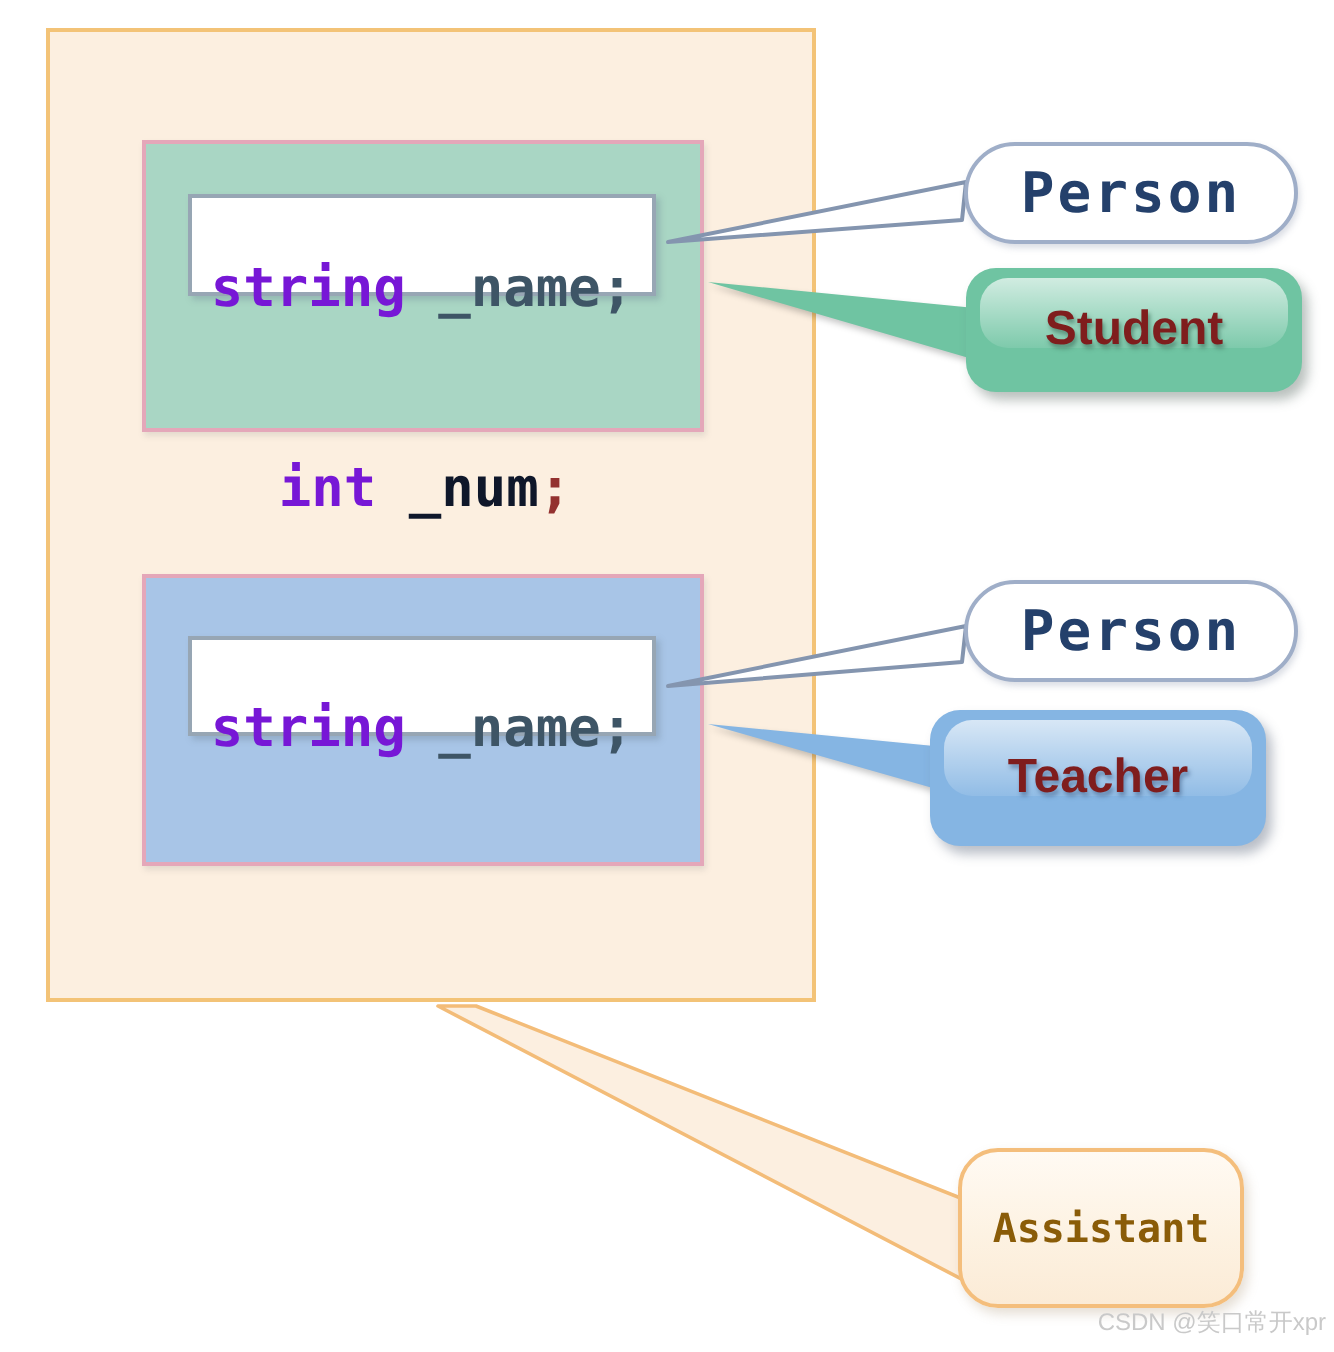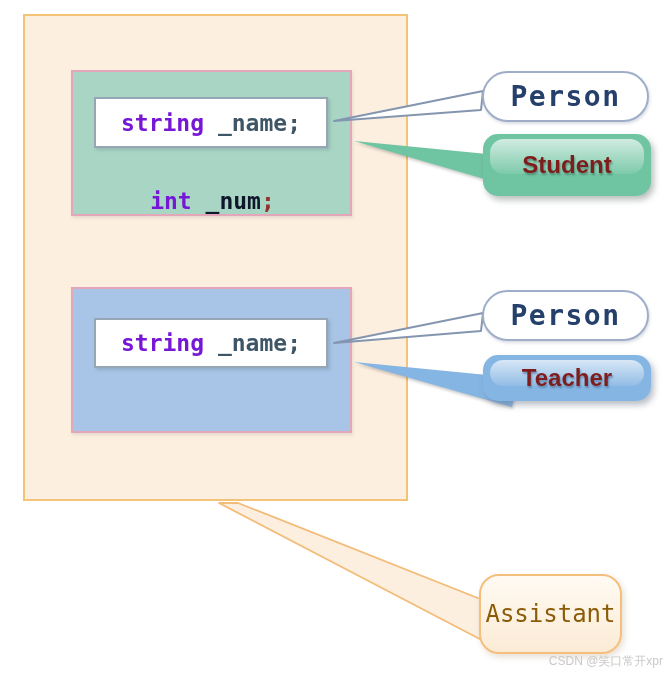--- a/index.html
+++ b/index.html
@@ -11,51 +11,51 @@
   .outer-box{left:23px;top:14px;width:385px;height:487px;background:#FCEFE0;border:2px solid #F3C377;}
   .member-box{border:2px solid #E4A7B9;box-shadow:1px 2px 3px rgba(120,120,120,0.18);}
   .green-box{left:71px;top:70px;width:281px;height:146px;background:#A9D6C4;}
   .blue-box{left:71px;top:287px;width:281px;height:146px;background:#A8C5E7;}
   .white-box{background:#ffffff;border:2px solid #97A6B4;box-shadow:2px 2px 3px rgba(110,130,145,0.35);
              display:flex;align-items:center;justify-content:center;}
   .wb1{left:94px;top:97px;width:234px;height:51px;}
   .wb2{left:94px;top:318px;width:234px;height:50px;}
 
   
-  .code{font-size:23px;font-weight:700;white-space:pre;line-height:30px;}
+  .code{font-size:27px;font-weight:700;white-space:pre;line-height:30px;margin-top:44px;}
   .code-line{text-align:center;}
   .num-line{left:71px;top:186px;width:283px;}
   .id-line{left:71px;top:403px;width:283px;}
   .course-line{left:25px;top:470px;width:385px;}
   .kw{color:#7717D6;}
   .member-slate{color:#3E5566;}
   .member-dark{color:#0f172a;}
   .semi-red{color:#93312F;}
   .semi-gold{color:#BD8400;}
 
   
   .bubble{display:flex;align-items:center;justify-content:center;}
   .person{left:482px;width:167px;height:51px;background:#ffffff;border:2.5px solid #9FAEC8;
           border-radius:26px;color:#24406B;font-size:28px;font-weight:700;letter-spacing:1.5px;
           box-shadow:1px 2px 3px rgba(110,125,150,0.25);z-index:4;}
   .p1{top:71px;} .p2{top:290px;}
   .glossy{border-radius:15px;z-index:4;}
   .student{left:483px;top:134px;width:168px;height:62px;background:#6FC4A2;
            box-shadow:3px 4px 6px rgba(100,115,108,0.45);}
-  .teacher{left:483px;top:355px;width:168px;height:46px;background:#85B5E3;
+  .teacher{left:465px;top:355px;width:168px;height:68px;background:#85B5E3;
            box-shadow:3px 4px 6px rgba(100,110,130,0.45);}
   .gloss{position:absolute;top:5px;left:7px;right:7px;height:56%;border-radius:14px;
          background:linear-gradient(180deg,rgba(255,255,255,0.68),rgba(255,255,255,0.10));}
   .glossy .lbl{position:relative;z-index:2;color:#7f1d1d;font-family:"Liberation Sans","DejaVu Sans",sans-serif;
                font-size:24px;font-weight:700;}
   .student .lbl{text-shadow:1px 2px 2px rgba(72,124,103,0.75);}
   .teacher .lbl{text-shadow:1px 2px 2px rgba(84,118,158,0.75);}
   .assistant{left:479px;top:574px;width:143px;height:80px;border:2px solid #F4BE7C;border-radius:20px;
              background:linear-gradient(180deg,#FFFAF3 0%,#FDF2E2 55%,#FBEBD6 100%);
-             color:#8A5C08;font-size:24px;font-weight:400;z-index:4;
+             color:#8A5C08;font-size:20px;font-weight:700;z-index:4;
              box-shadow:2px 3px 6px rgba(160,135,100,0.28);}
 
   
   .callouts{left:0;top:0;width:667px;height:676px;z-index:3;pointer-events:none;}
   .wedge-shadow{filter:drop-shadow(1px 2px 1.5px rgba(0,0,0,0.22));}
 
   .watermark{right:4px;top:653px;font-family:"Liberation Sans","DejaVu Sans",sans-serif;
              font-size:12px;color:#C9C9C9;z-index:5;}
 </style>
 </head>

